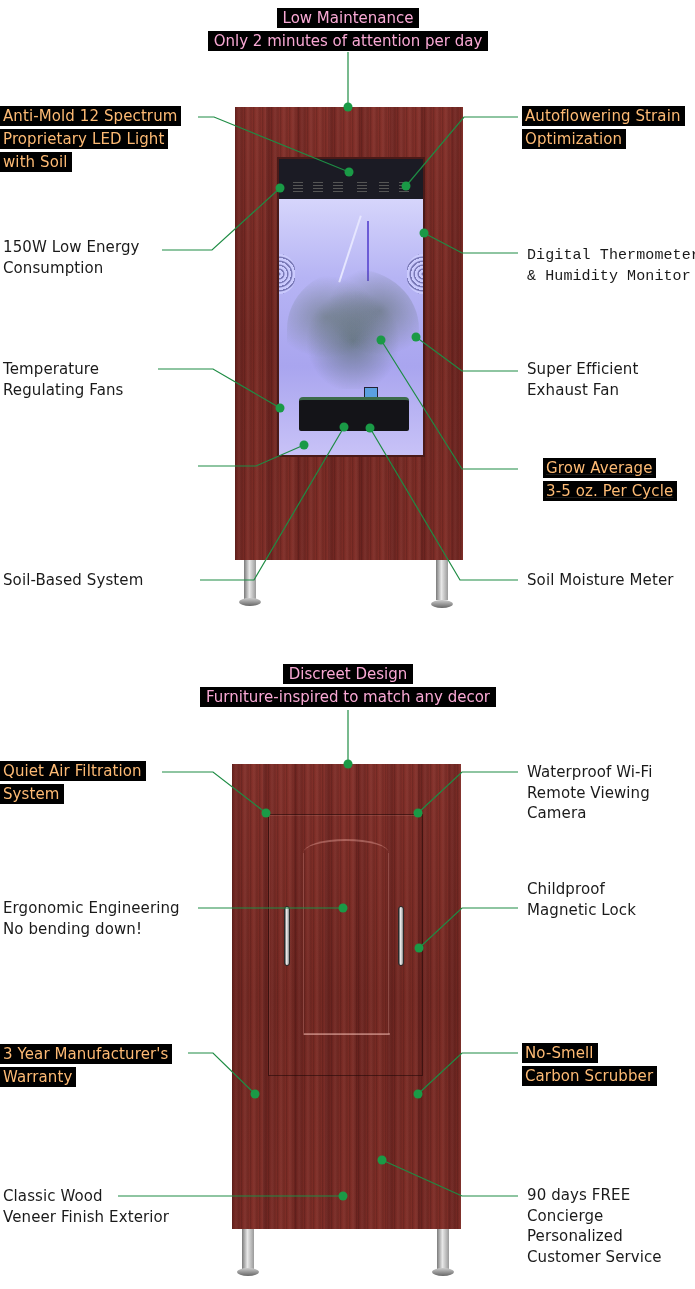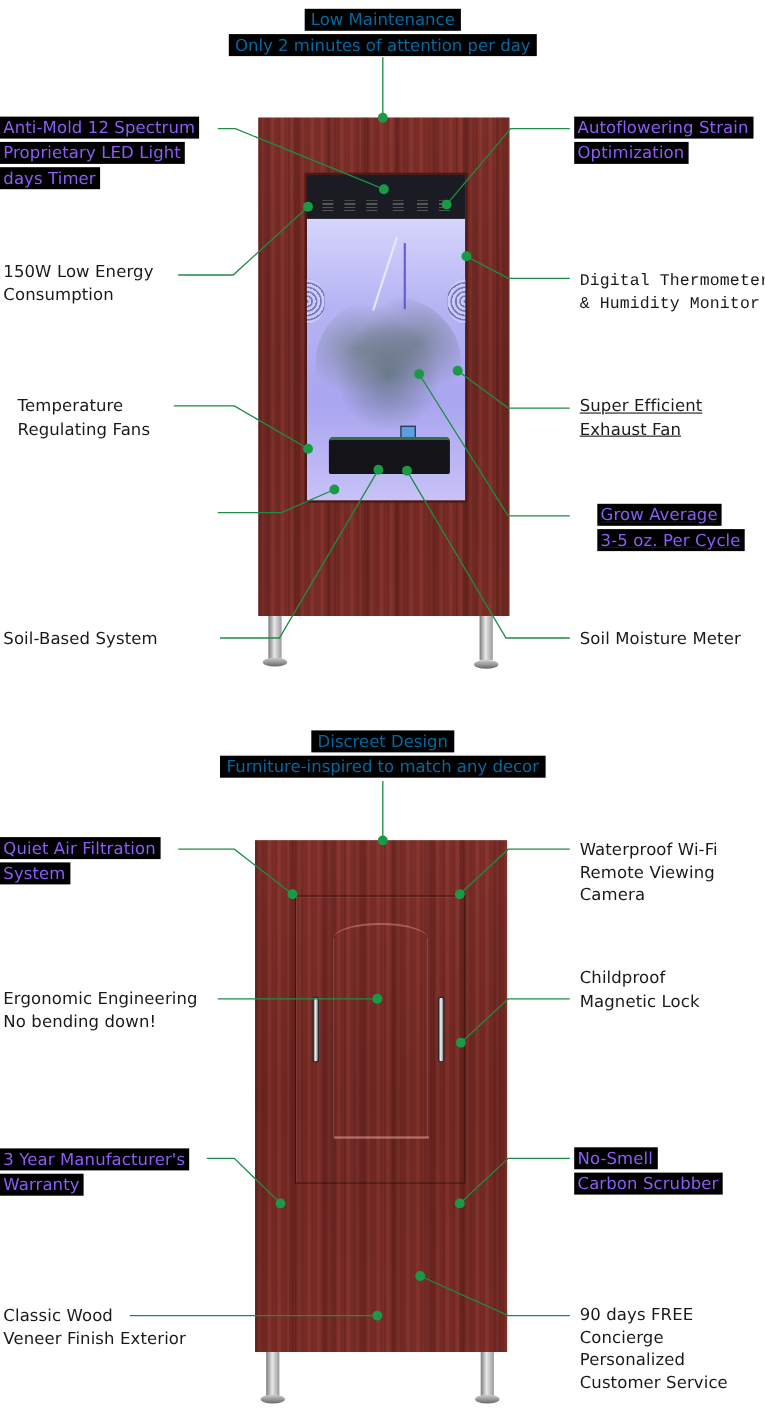--- a/index.html
+++ b/index.html
@@ -2,23 +2,23 @@
 <html><head>
 <meta charset="utf-8">
 <style>
   * { box-sizing: border-box; margin: 0; padding: 0; }
   html, body { width: 695px; height: 1289px; background: #ffffff; overflow: hidden; }
   body { position: relative; font-family: "DejaVu Sans", sans-serif; color: #1a1a1a; }
   .canvas { position: absolute; left: 0; top: 0; width: 695px; height: 1289px; }
   .lines { position: absolute; left: 0; top: 0; width: 695px; height: 1289px; pointer-events: none; z-index: 5; }
   .label { position: absolute; font-size: 15px; line-height: 20.5px; letter-spacing: 0.1px; z-index: 6; white-space: nowrap; }
   .label .ln { display: block; }
-  .hl .ln { display: table; background: #000; color: #8b5cf6; padding: 0 4px 0 3px; margin-bottom: 3px; line-height: 20px; }
+  .hl .ln { display: table; background: #000; color: #fdba74; padding: 0 4px 0 3px; margin-bottom: 3px; line-height: 20px; }
   .header { position: absolute; z-index: 6; text-align: center; font-size: 15px; }
-  .header .ln { display: table; margin: 0 auto 3px auto; background: #000; color: #0369a1; padding: 0 6px; line-height: 20px; }
+  .header .ln { display: table; margin: 0 auto 3px auto; background: #000; color: #f9a8d4; padding: 0 6px; line-height: 20px; }
 
   .wood {
     background-color: #7a2b26;
     background-image:
       repeating-linear-gradient(90deg, rgba(0,0,0,0.18) 0px, rgba(0,0,0,0.0) 2px, rgba(255,255,255,0.04) 4px, rgba(0,0,0,0.10) 7px, rgba(0,0,0,0) 9px),
       repeating-linear-gradient(90deg, rgba(60,10,10,0.25) 0px, rgba(0,0,0,0) 13px, rgba(140,50,40,0.18) 23px, rgba(0,0,0,0) 31px),
       linear-gradient(180deg, #83302a 0%, #752923 50%, #7e2d27 100%);
   }
 
   
@@ -80,43 +80,43 @@
     </div>
   </div>
   <div class="leg" style="left:244px; top:560px; height:40px;"></div>
   <div class="foot" style="left:239px; top:598px;"></div>
   <div class="leg" style="left:436px; top:560px; height:40px;"></div>
   <div class="foot" style="left:431px; top:600px;"></div>
 
   <div class="label hl" style="left:0; top:106px;">
     <span class="ln">Anti-Mold 12 Spectrum</span>
     <span class="ln">Proprietary LED Light</span>
-    <span class="ln">days Timer</span>
+    <span class="ln">with Soil</span>
   </div>
   <div class="label" style="left:3px; top:237px;">
     <span class="ln">150W Low Energy</span>
     <span class="ln">Consumption</span>
   </div>
-  <div class="label" style="left:16px; top:359px;">
+  <div class="label" style="left:3px; top:359px;">
     <span class="ln">Temperature</span>
     <span class="ln">Regulating Fans</span>
   </div>
   <div class="label" style="left:3px; top:570px;">
     <span class="ln">Soil-Based System</span>
   </div>
 
   <div class="label hl" style="left:522px; top:106px;">
     <span class="ln">Autoflowering Strain</span>
     <span class="ln">Optimization</span>
   </div>
   <div class="label" style="left:527px; top:246px;font-family:Liberation Mono, monospace;">
     <span class="ln">Digital Thermometer</span>
     <span class="ln">&amp; Humidity Monitor</span>
   </div>
-  <div class="label" style="left:527px; top:359px;text-decoration:underline;">
+  <div class="label" style="left:527px; top:359px;">
     <span class="ln">Super Efficient</span>
     <span class="ln">Exhaust Fan</span>
   </div>
   <div class="label hl" style="left:543px; top:458px;text-decoration:underline;">
     <span class="ln">Grow Average</span>
     <span class="ln">3-5 oz. Per Cycle</span>
   </div>
   <div class="label" style="left:527px; top:570px;">
     <span class="ln">Soil Moisture Meter</span>
   </div>

